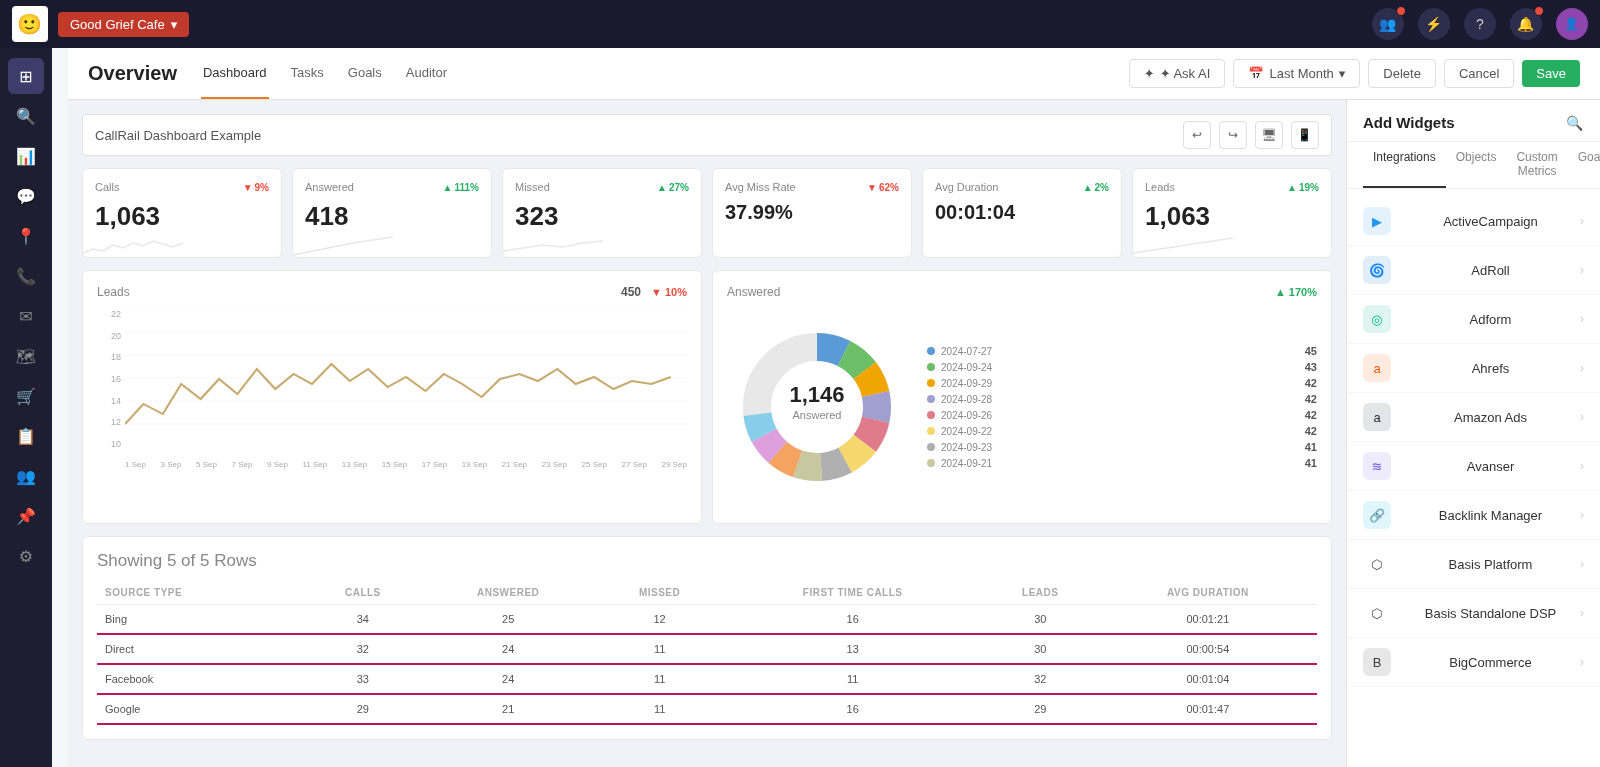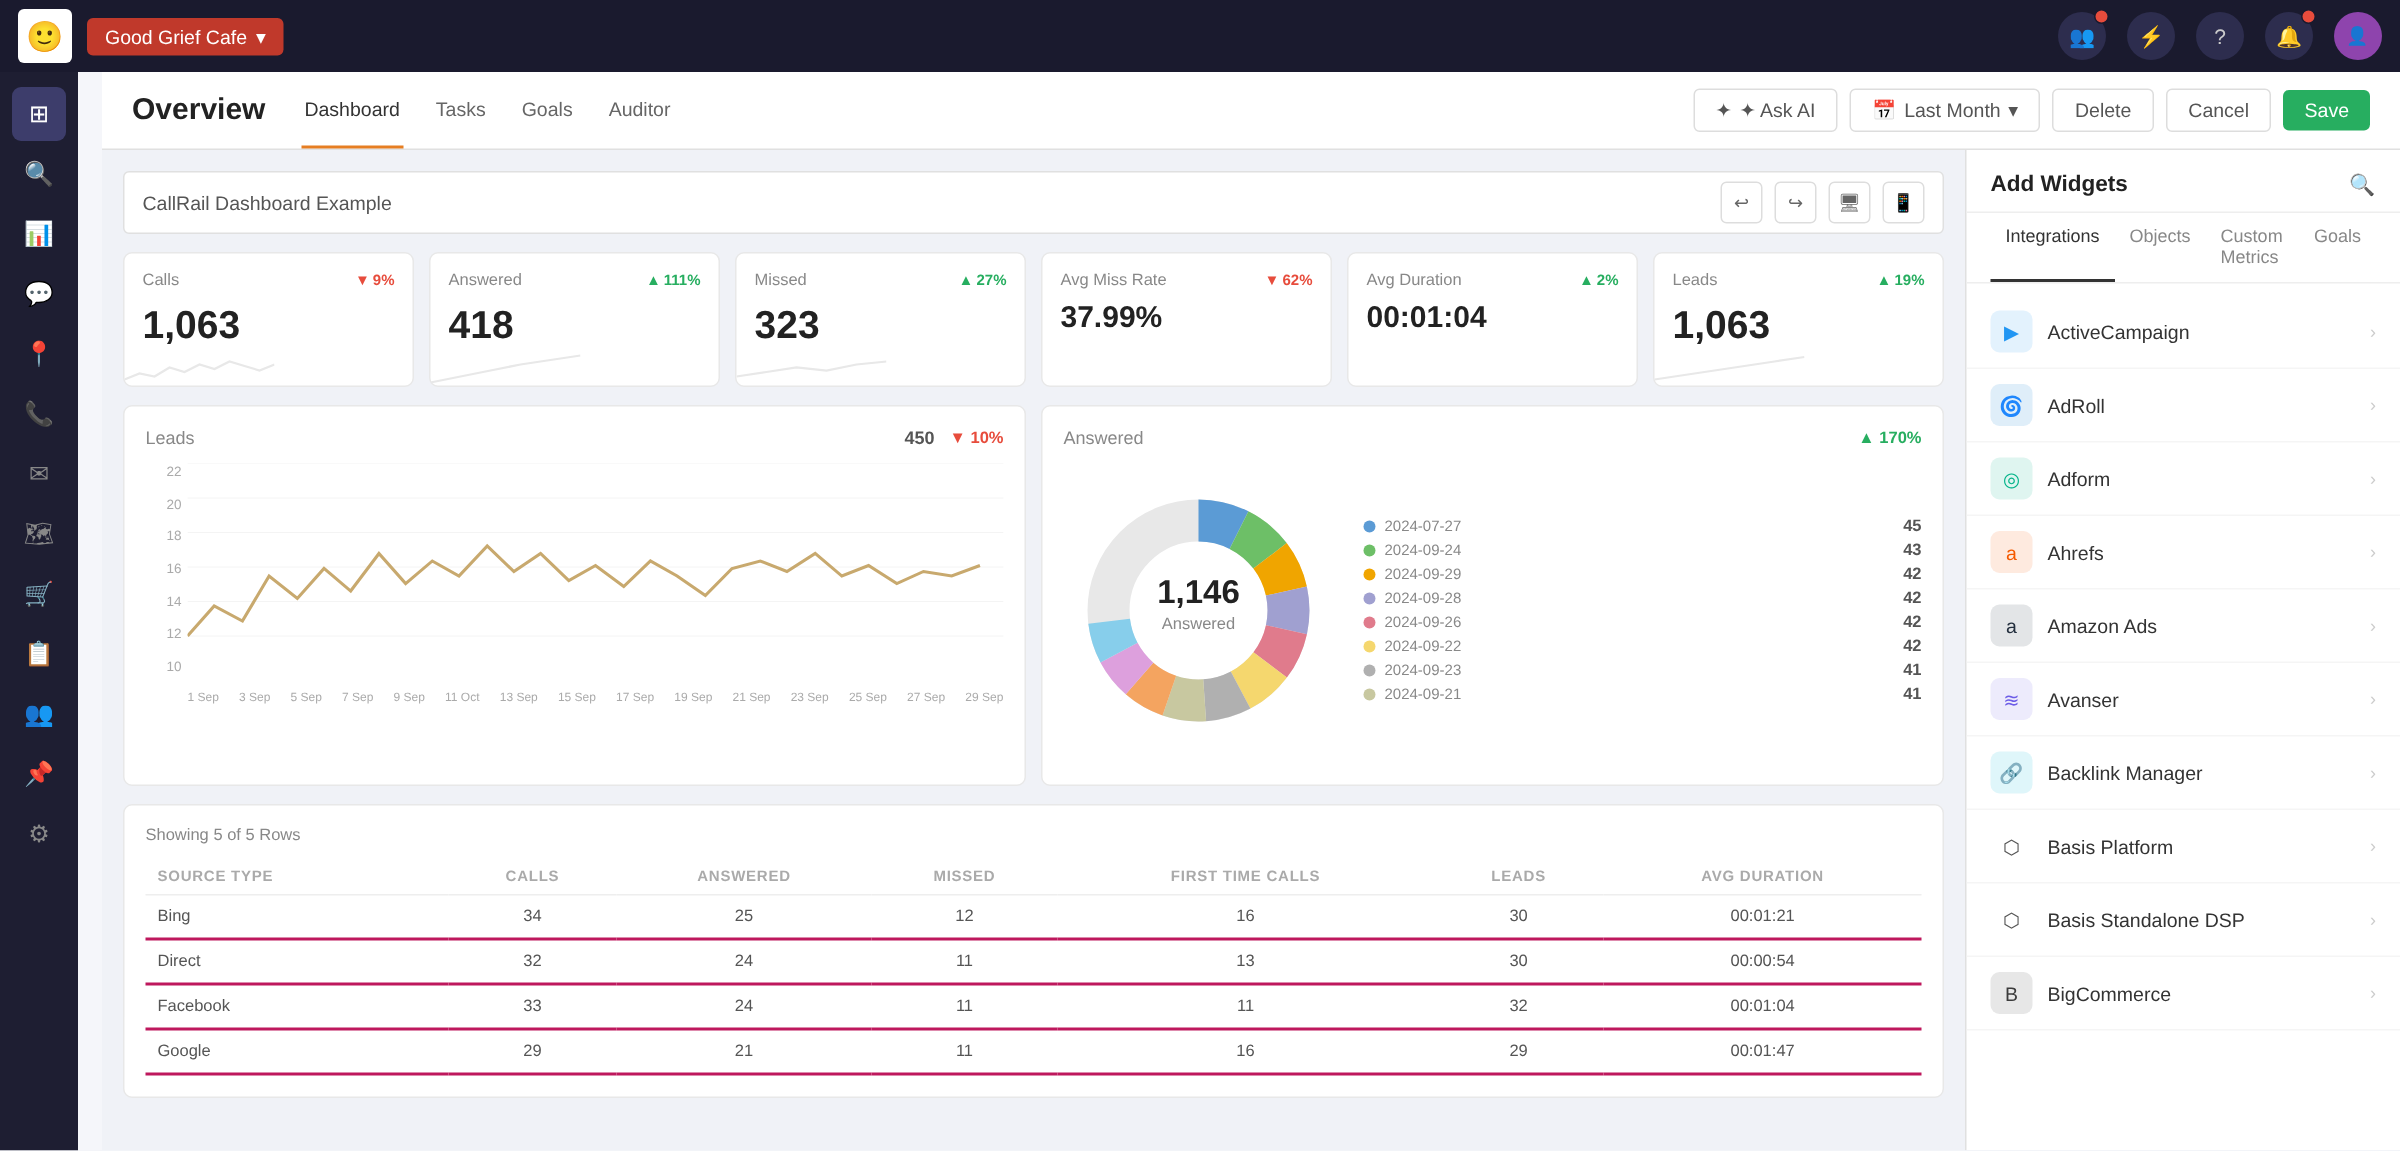--- a/index.html
+++ b/index.html
@@ -346,21 +346,21 @@
 
     
     .table-card {
       background: #fff;
       border: 1px solid #e8e8e8;
       border-radius: 6px;
       padding: 14px;
       margin-bottom: 12px;
     }
     .table-info {
-      font-size: 11px;
+      font-size: 17px;
       color: #888;
       margin-bottom: 10px;
     }
     .data-table {
       width: 100%;
       border-collapse: collapse;
       font-size: 11px;
     }
     .data-table th {
       color: #aaa;
@@ -375,26 +375,27 @@
     .data-table th.num { text-align: center; }
     .data-table td {
       padding: 8px 8px;
       color: #555;
       border-bottom: 2px solid #be185d;
     }
     .data-table td.num { text-align: center; }
 
     
     .right-sidebar {
-      width: 290px;
+      width: 254px;
       background: #fff;
       border-left: 1px solid #e0e0e0;
       display: flex;
       flex-direction: column;
       overflow: hidden;
+      text-align: center;
     }
     .right-sidebar-header {
       padding: 14px 16px 10px;
       display: flex;
       justify-content: space-between;
       align-items: center;
       border-bottom: 1px solid #eee;
     }
     .right-sidebar-title {
       font-size: 15px;
@@ -628,21 +629,21 @@
 
                   <polyline points="0,115 17,95 35,105 52,75 70,90 87,70 104,85 122,60 139,80 156,65 173,75 191,55 208,72 225,60 243,78 260,68 278,82 295,65 312,75 330,88 347,70 365,65 382,72 400,60 417,75 434,68 452,80 469,72 487,75 505,68" fill="none" stroke="#c8a96e" stroke-width="2"></polyline>
                 </svg>
               </div>
               <div class="x-axis-labels">
                 <span class="x-label">1 Sep</span>
                 <span class="x-label">3 Sep</span>
                 <span class="x-label">5 Sep</span>
                 <span class="x-label">7 Sep</span>
                 <span class="x-label">9 Sep</span>
-                <span class="x-label">11 Oct</span>
+                <span class="x-label">11 Sep</span>
                 <span class="x-label">13 Sep</span>
                 <span class="x-label">15 Sep</span>
                 <span class="x-label">17 Sep</span>
                 <span class="x-label">19 Sep</span>
                 <span class="x-label">21 Sep</span>
                 <span class="x-label">23 Sep</span>
                 <span class="x-label">25 Sep</span>
                 <span class="x-label">27 Sep</span>
                 <span class="x-label">29 Sep</span>
               </div>

